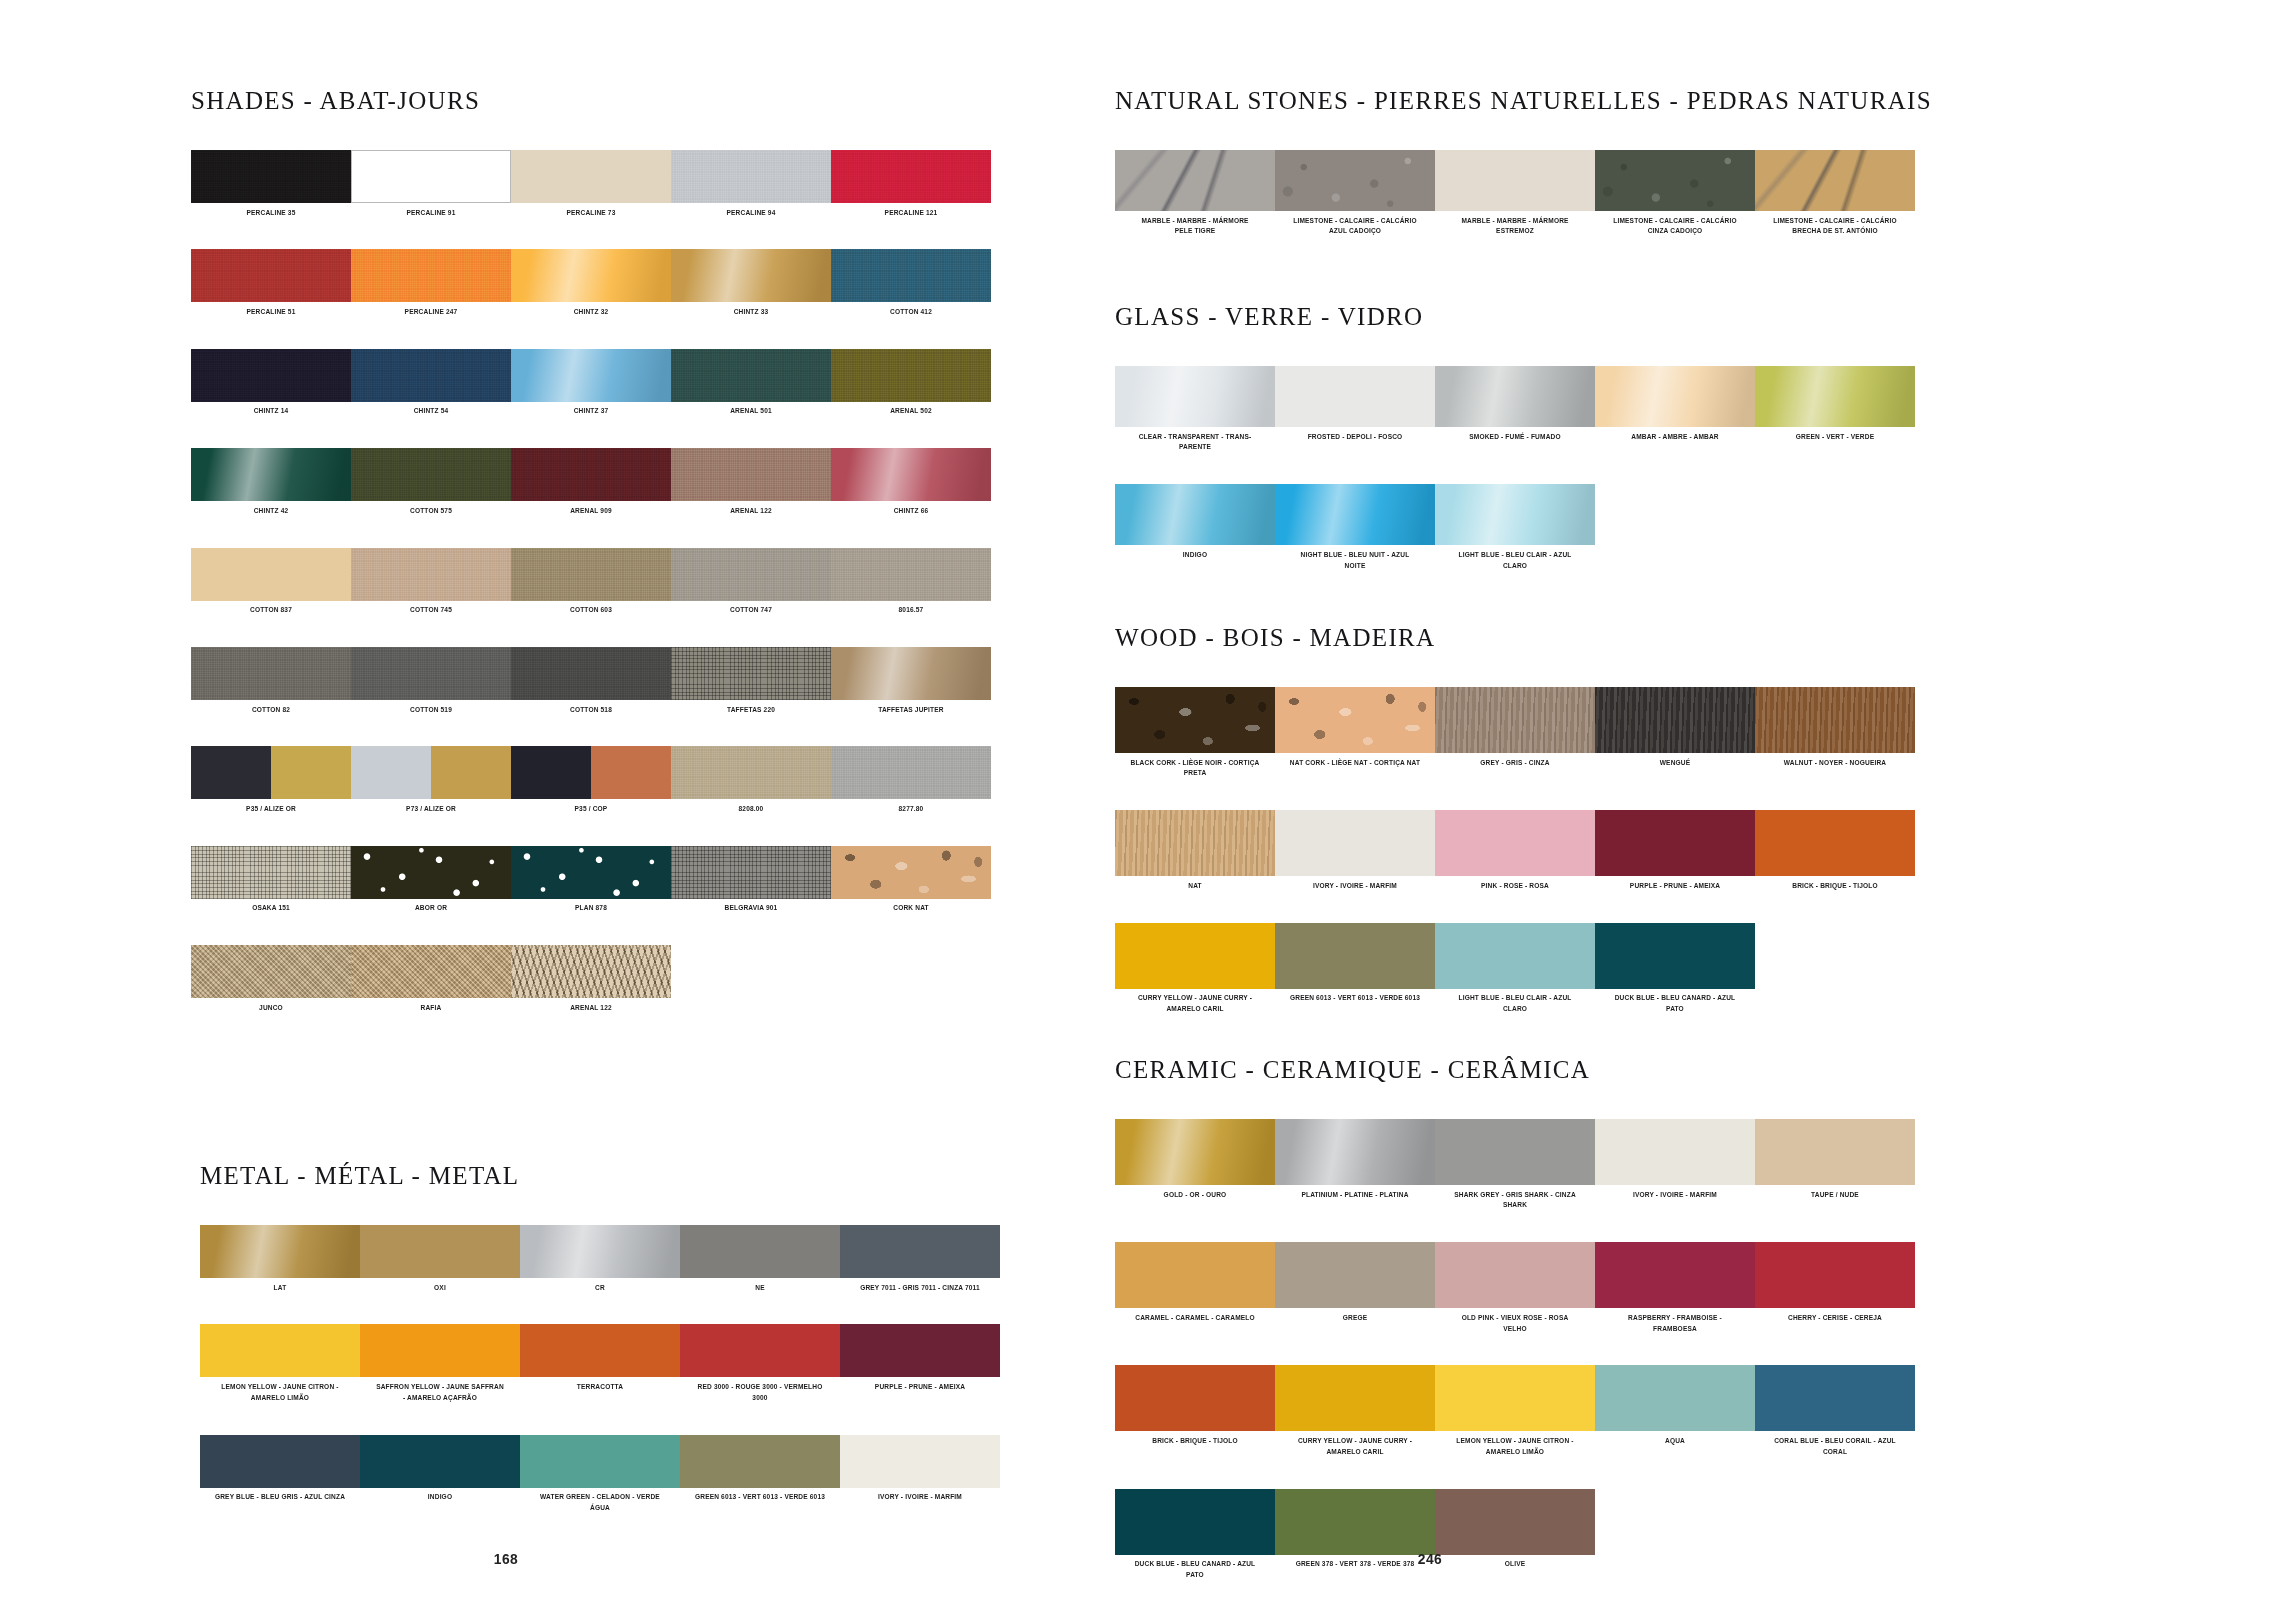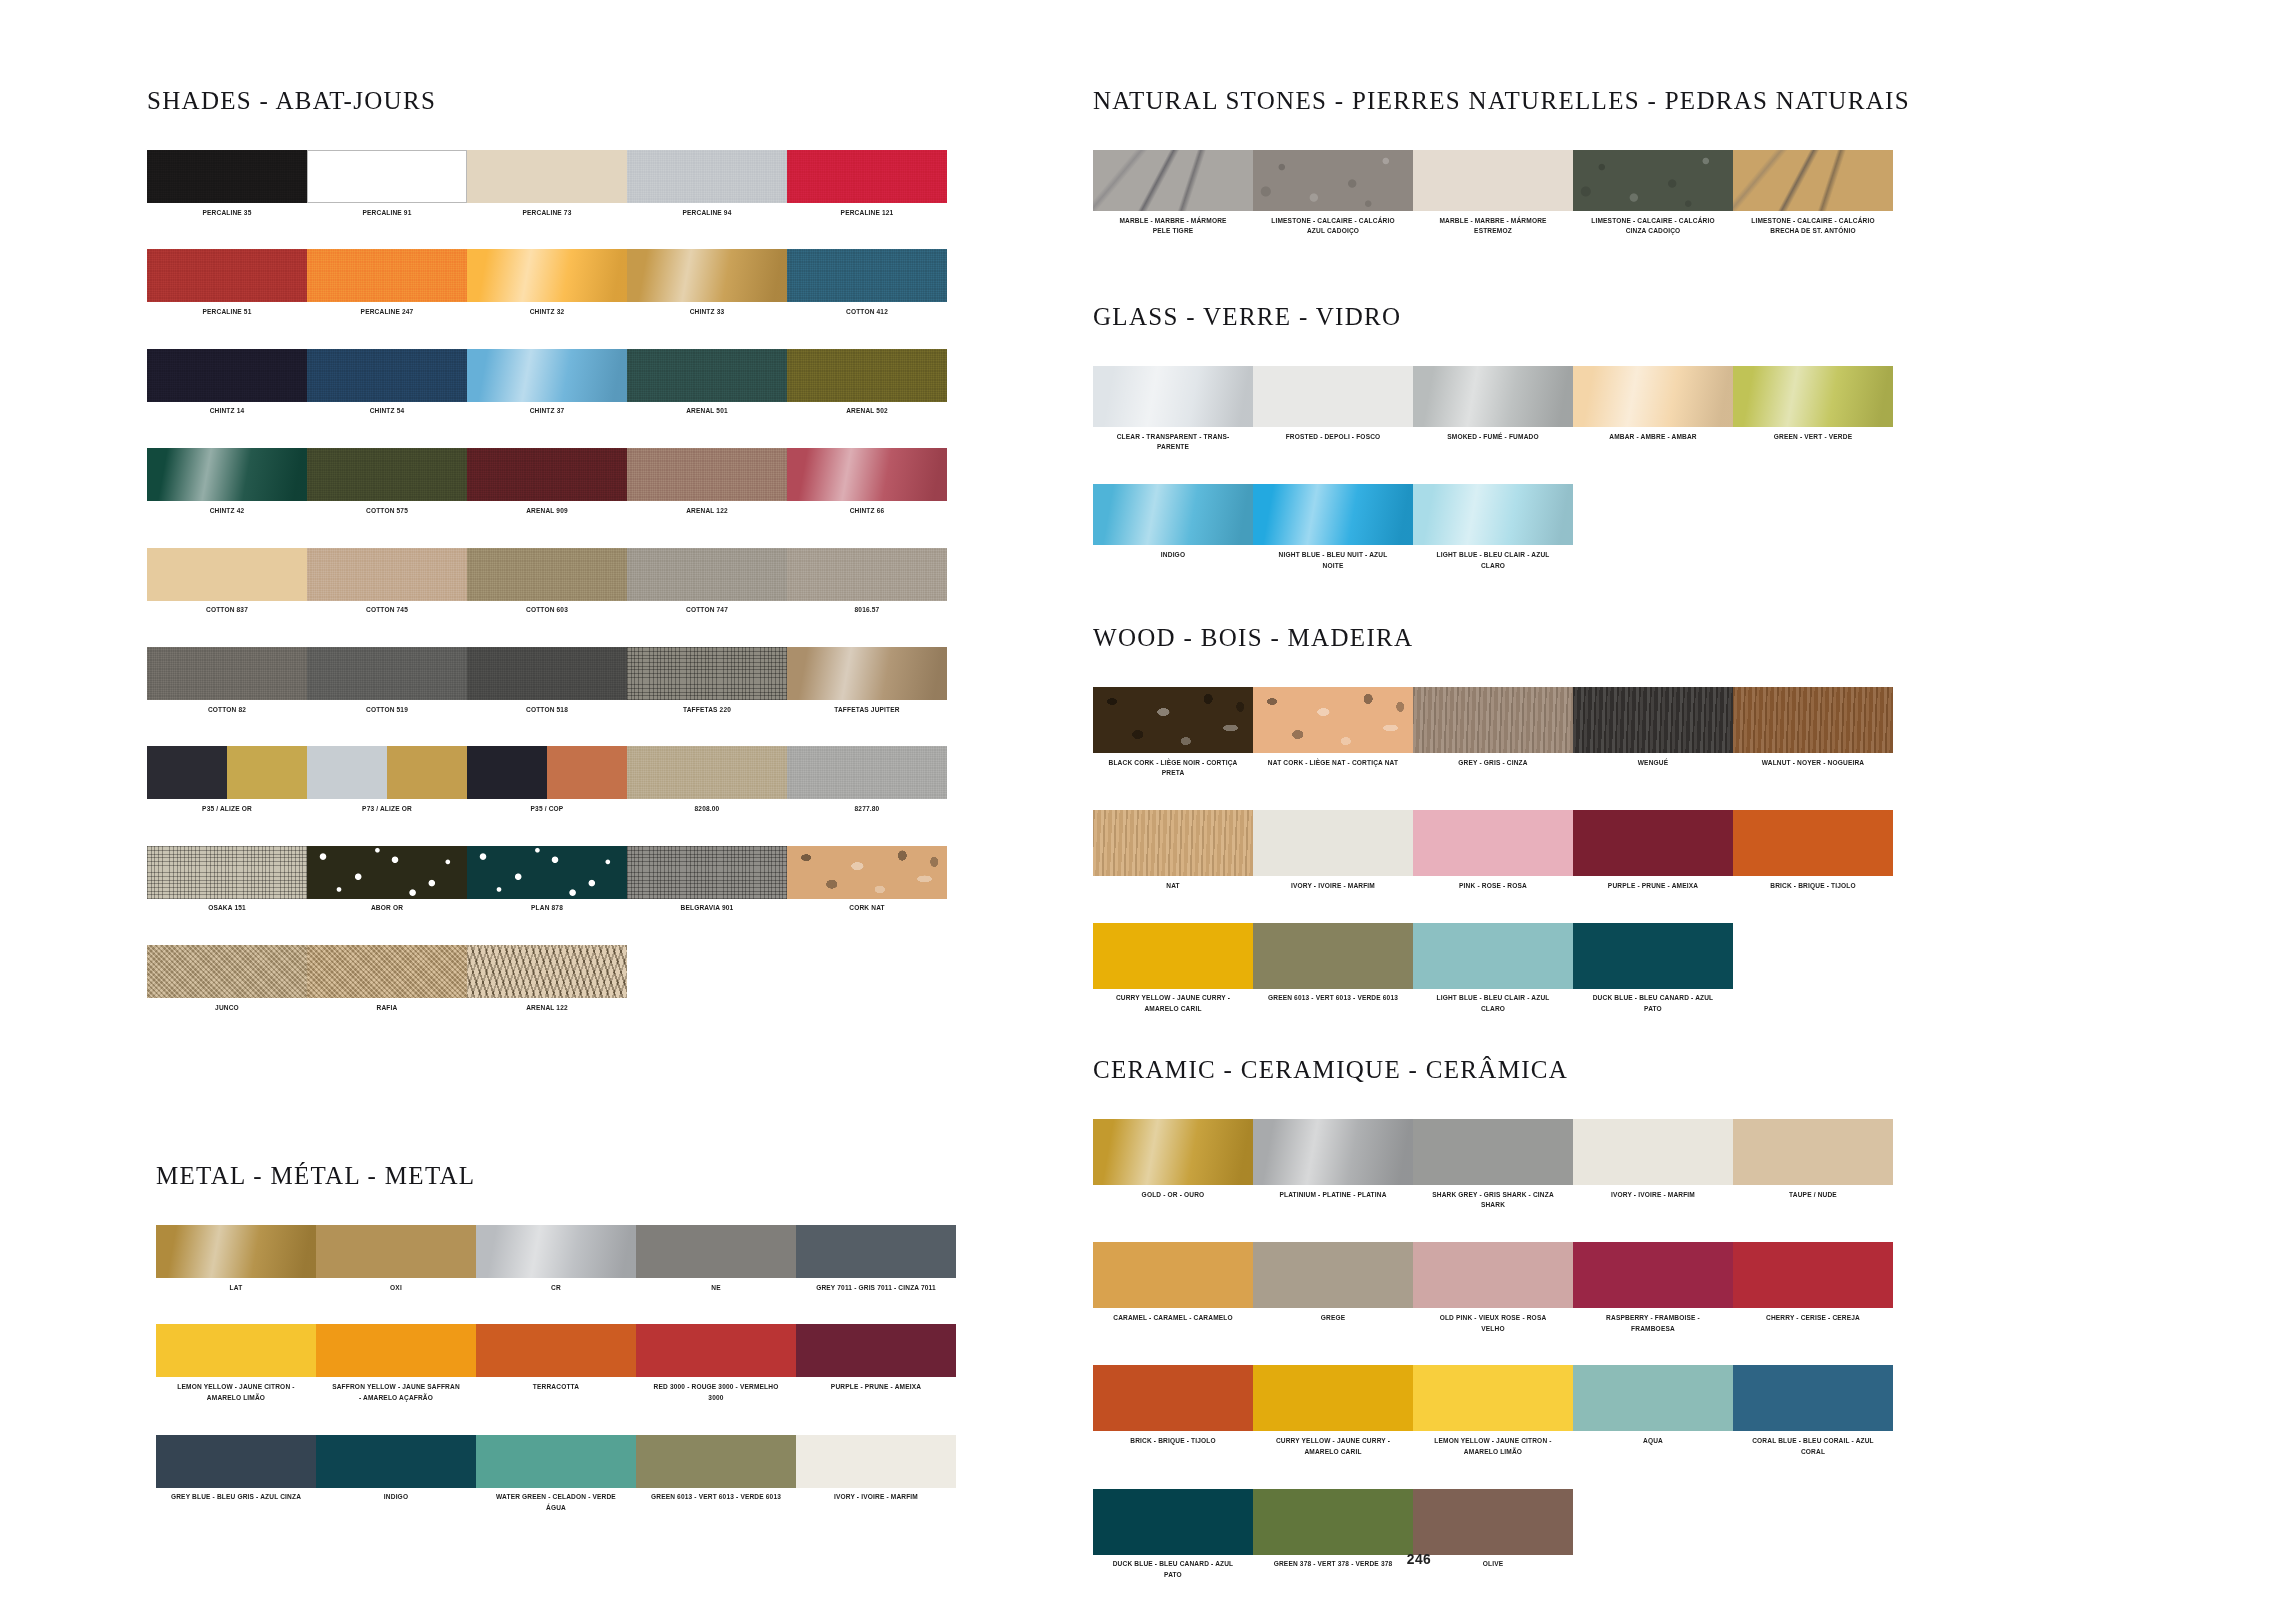--- a/index.html
+++ b/index.html
@@ -2,21 +2,21 @@
 <html style="font-size:14.7px"><head>
 <meta charset="utf-8">
 <style>
   * { box-sizing: border-box; margin: 0; padding: 0; }
   html, body {
     width: 2296px; height: 1624px;
     background: #ffffff;
     font-family: "Liberation Sans", sans-serif;
     overflow: hidden;
   }
-  .spread { position: relative; width: 1892px; height: 1624px; display: flex; }
+  .spread { position: relative; width: 1892px; height: 1624px; display: flex; padding-left: 44px; }
   .page { position: relative; width: 1148px; height: 1624px; }
 
   .page-inner { position: absolute; left: 0; top: 0; right: 0; bottom: 0; }
 
   .section { position: absolute; }
 
   .section-title {
     font-family: "Liberation Serif", serif;
     font-size: 25px;
     letter-spacing: 1.3px;
@@ -415,20 +415,21 @@
               <div class="swatch " style="background: rgb(138, 135, 96);"></div>
               <div class="caption">GREEN 6013 - VERT 6013 - VERDE 6013</div>
             </div>
             <div class="cell">
               <div class="swatch " style="background: rgb(238, 235, 227);"></div>
               <div class="caption">IVORY - IVOIRE - MARFIM</div>
             </div>
           </div>
       </div>
 
+      <div class="folio">168</div>
     </div>
   </div>
 
   <div class="page">
     <div class="page-inner">
 
       <div class="section" style="left:147px; top:87px;">
         <div class="section-title">NATURAL STONES - PIERRES NATURELLES - PEDRAS NATURAIS</div>
         <div class="grid" id="grid-stones" style="margin-top: 35px; row-gap: 31px;">
             <div class="cell">

